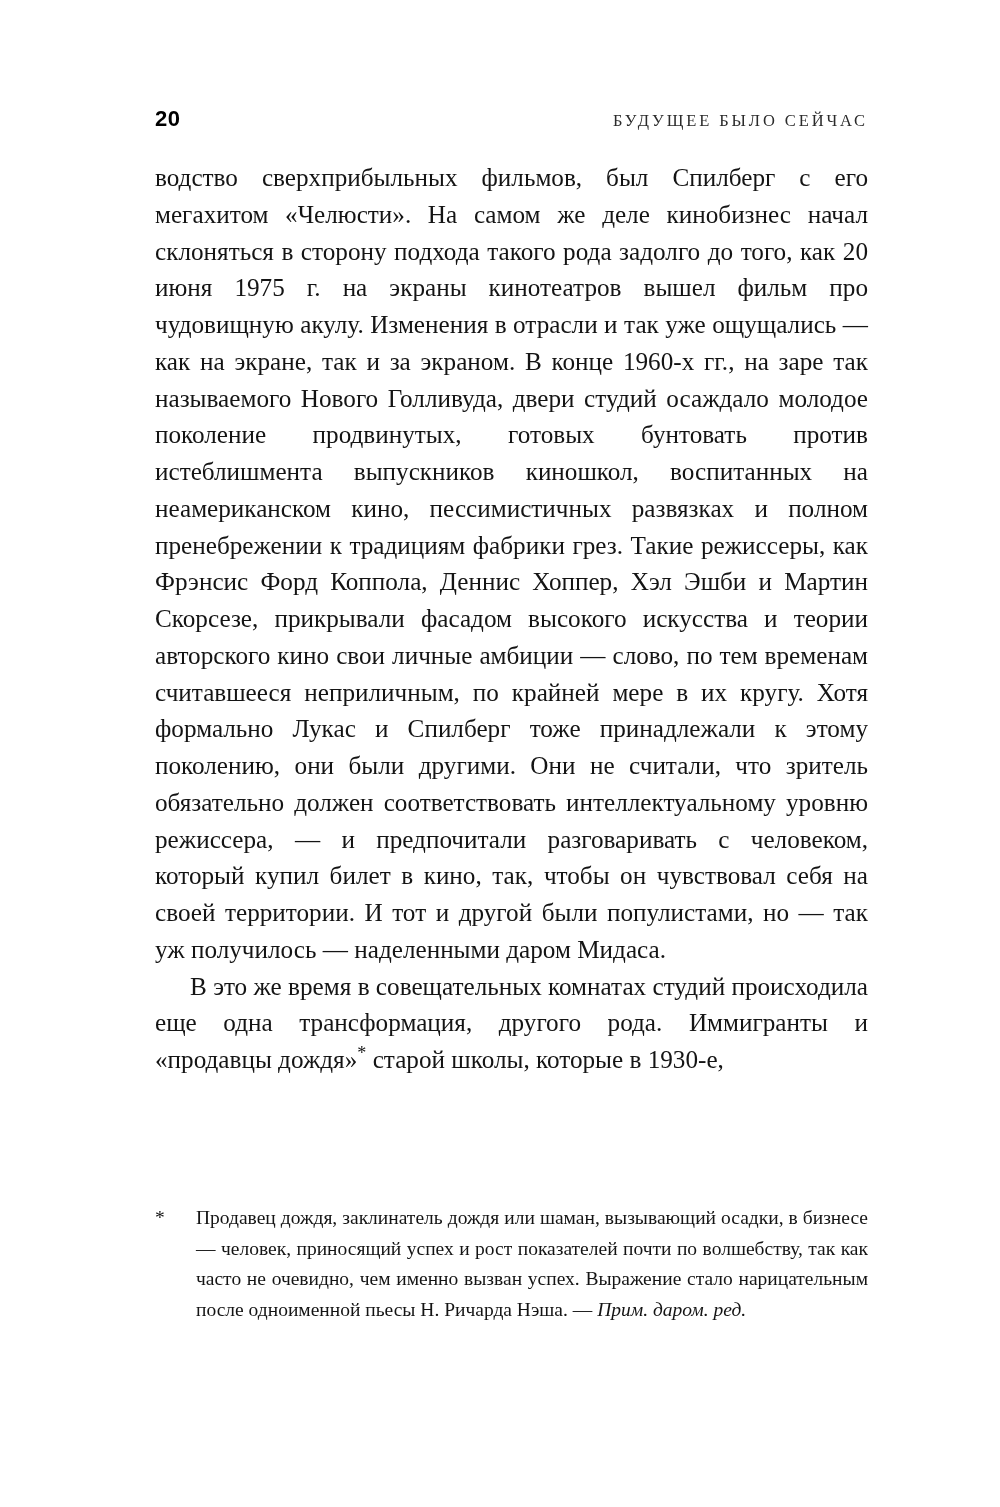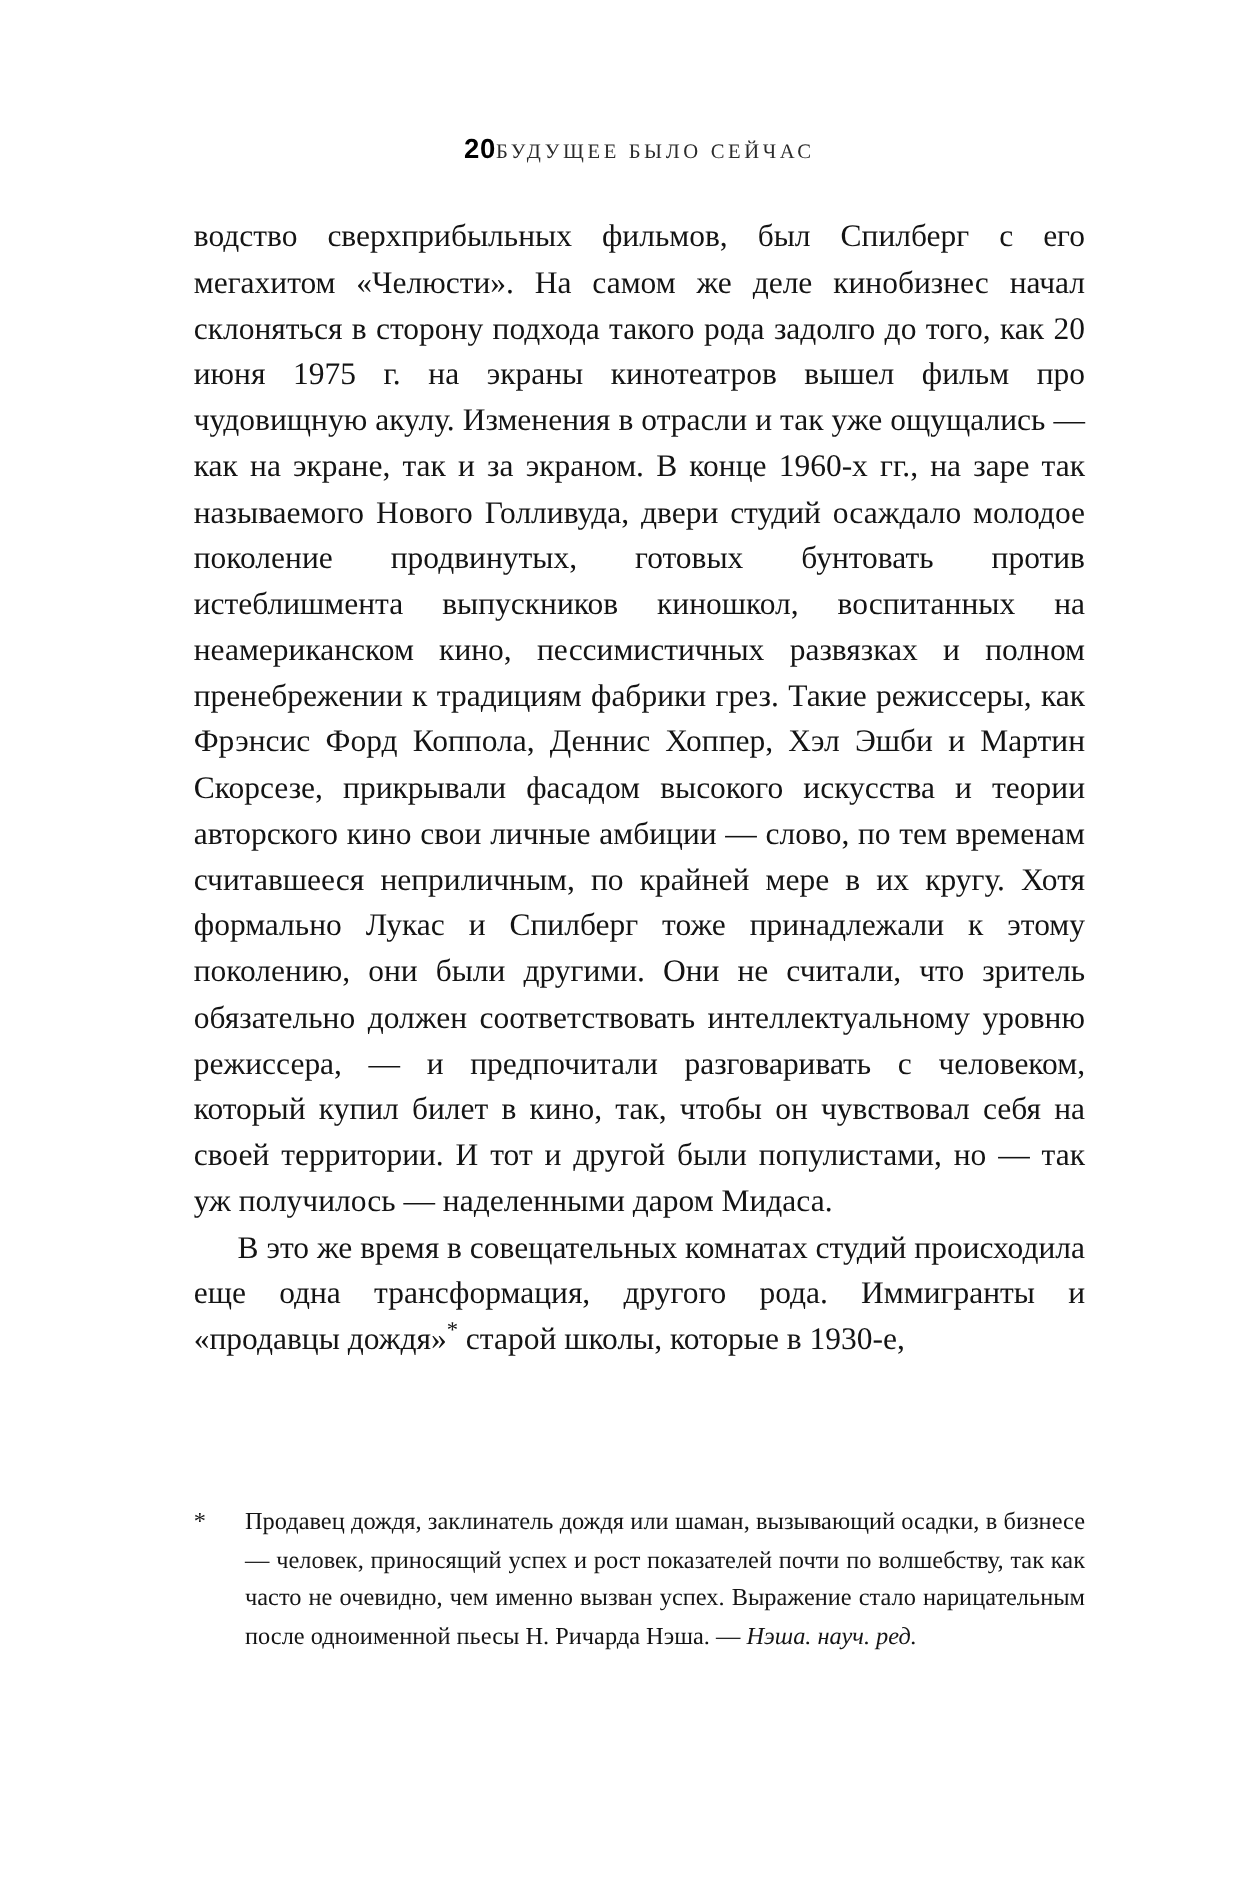--- a/index.html
+++ b/index.html
@@ -19,21 +19,21 @@
 
   
   .running-head {
     position: absolute;
     left: 155px;
     top: 106px;
     width: 713px;
     height: 30px;
     display: flex;
     align-items: baseline;
-    justify-content: center;
+    justify-content: space-between;
   }
   .folio {
     font-family: "Liberation Sans", "DejaVu Sans", sans-serif;
     font-weight: 700;
     font-size: 22px;
     letter-spacing: 0.5px;
     color: #000000;
     line-height: 26px;
   }
   .head-title {
@@ -43,21 +43,21 @@
     letter-spacing: 2.9px;
     color: #2b2b2b;
     line-height: 26px;
     white-space: nowrap;
   }
 
   
   .textblock {
     position: absolute;
     left: 155px;
-    top: 172px;
+    top: 160px;
     width: 713px;
   }
   .para {
     margin: 0;
     font-size: 25.2px;
     line-height: 36.75px;
     text-align: justify;
     text-align-last: left;
     text-justify: inter-word;
     hyphens: manual;
@@ -115,16 +115,16 @@
   <div class="textblock">
 
     <p class="para">водство сверхприбыльных фильмов, был Спилберг с его мегахитом «Челюсти». На самом же деле кинобизнес начал склоняться в сторону подхода такого рода задолго до того, как 20 июня 1975 г. на экраны кинотеатров вышел фильм про чудовищную акулу. Изменения в отрасли и так уже ощущались — как на экране, так и за экраном. В конце 1960-х гг., на заре так называемого Нового Голливуда, двери студий осаждало молодое поколение продвинутых, готовых бунтовать против истеблишмента выпускников киношкол, воспитанных на неамериканском кино, пессимистичных развязках и полном пренебрежении к традициям фабрики грез. Такие режиссеры, как Фрэнсис Форд Коппола, Деннис Хоппер, Хэл Эшби и Мартин Скорсезе, прикрывали фасадом высокого искусства и теории авторского кино свои личные амбиции — слово, по тем временам считавшееся неприличным, по крайней мере в их кругу. Хотя формально Лукас и Спилберг тоже принадлежали к этому поколению, они были другими. Они не считали, что зритель обязательно должен соответствовать интеллектуальному уровню режиссера, — и предпочитали разговаривать с человеком, который купил билет в кино, так, чтобы он чувствовал себя на своей территории. И тот и другой были популистами, но — так уж получилось — наделенными даром Мидаса.</p>
 
     <p class="para indent"><span>В это же время в совещательных комнатах студий происходила еще одна трансформация, другого рода. Иммигранты и «продавцы дождя»</span><span class="fnref">*</span><span> старой школы, которые в 1930-е,</span></p>
 
   </div>
 
   <div class="footnote">
     <span class="fn-marker">*</span>
-    <p class="fn-body"><span>Продавец дождя, заклинатель дождя или шаман, вызывающий осадки, в бизнесе — человек, приносящий успех и рост показателей почти по волшебству, так как часто не очевидно, чем именно вызван успех. Выражение стало нарицательным после одноименной пьесы Н. Ричарда Нэша. — </span><span class="src">Нэша. науч. ред.</span></p>
+    <p class="fn-body"><span>Продавец дождя, заклинатель дождя или шаман, вызывающий осадки, в бизнесе — человек, приносящий успех и рост показателей почти по волшебству, так как часто не очевидно, чем именно вызван успех. Выражение стало нарицательным после одноименной пьесы Н. Ричарда Нэша. — </span><span class="src">Прим. даром. ред.</span></p>
   </div>
 
 </div>
 
 </body></html>

